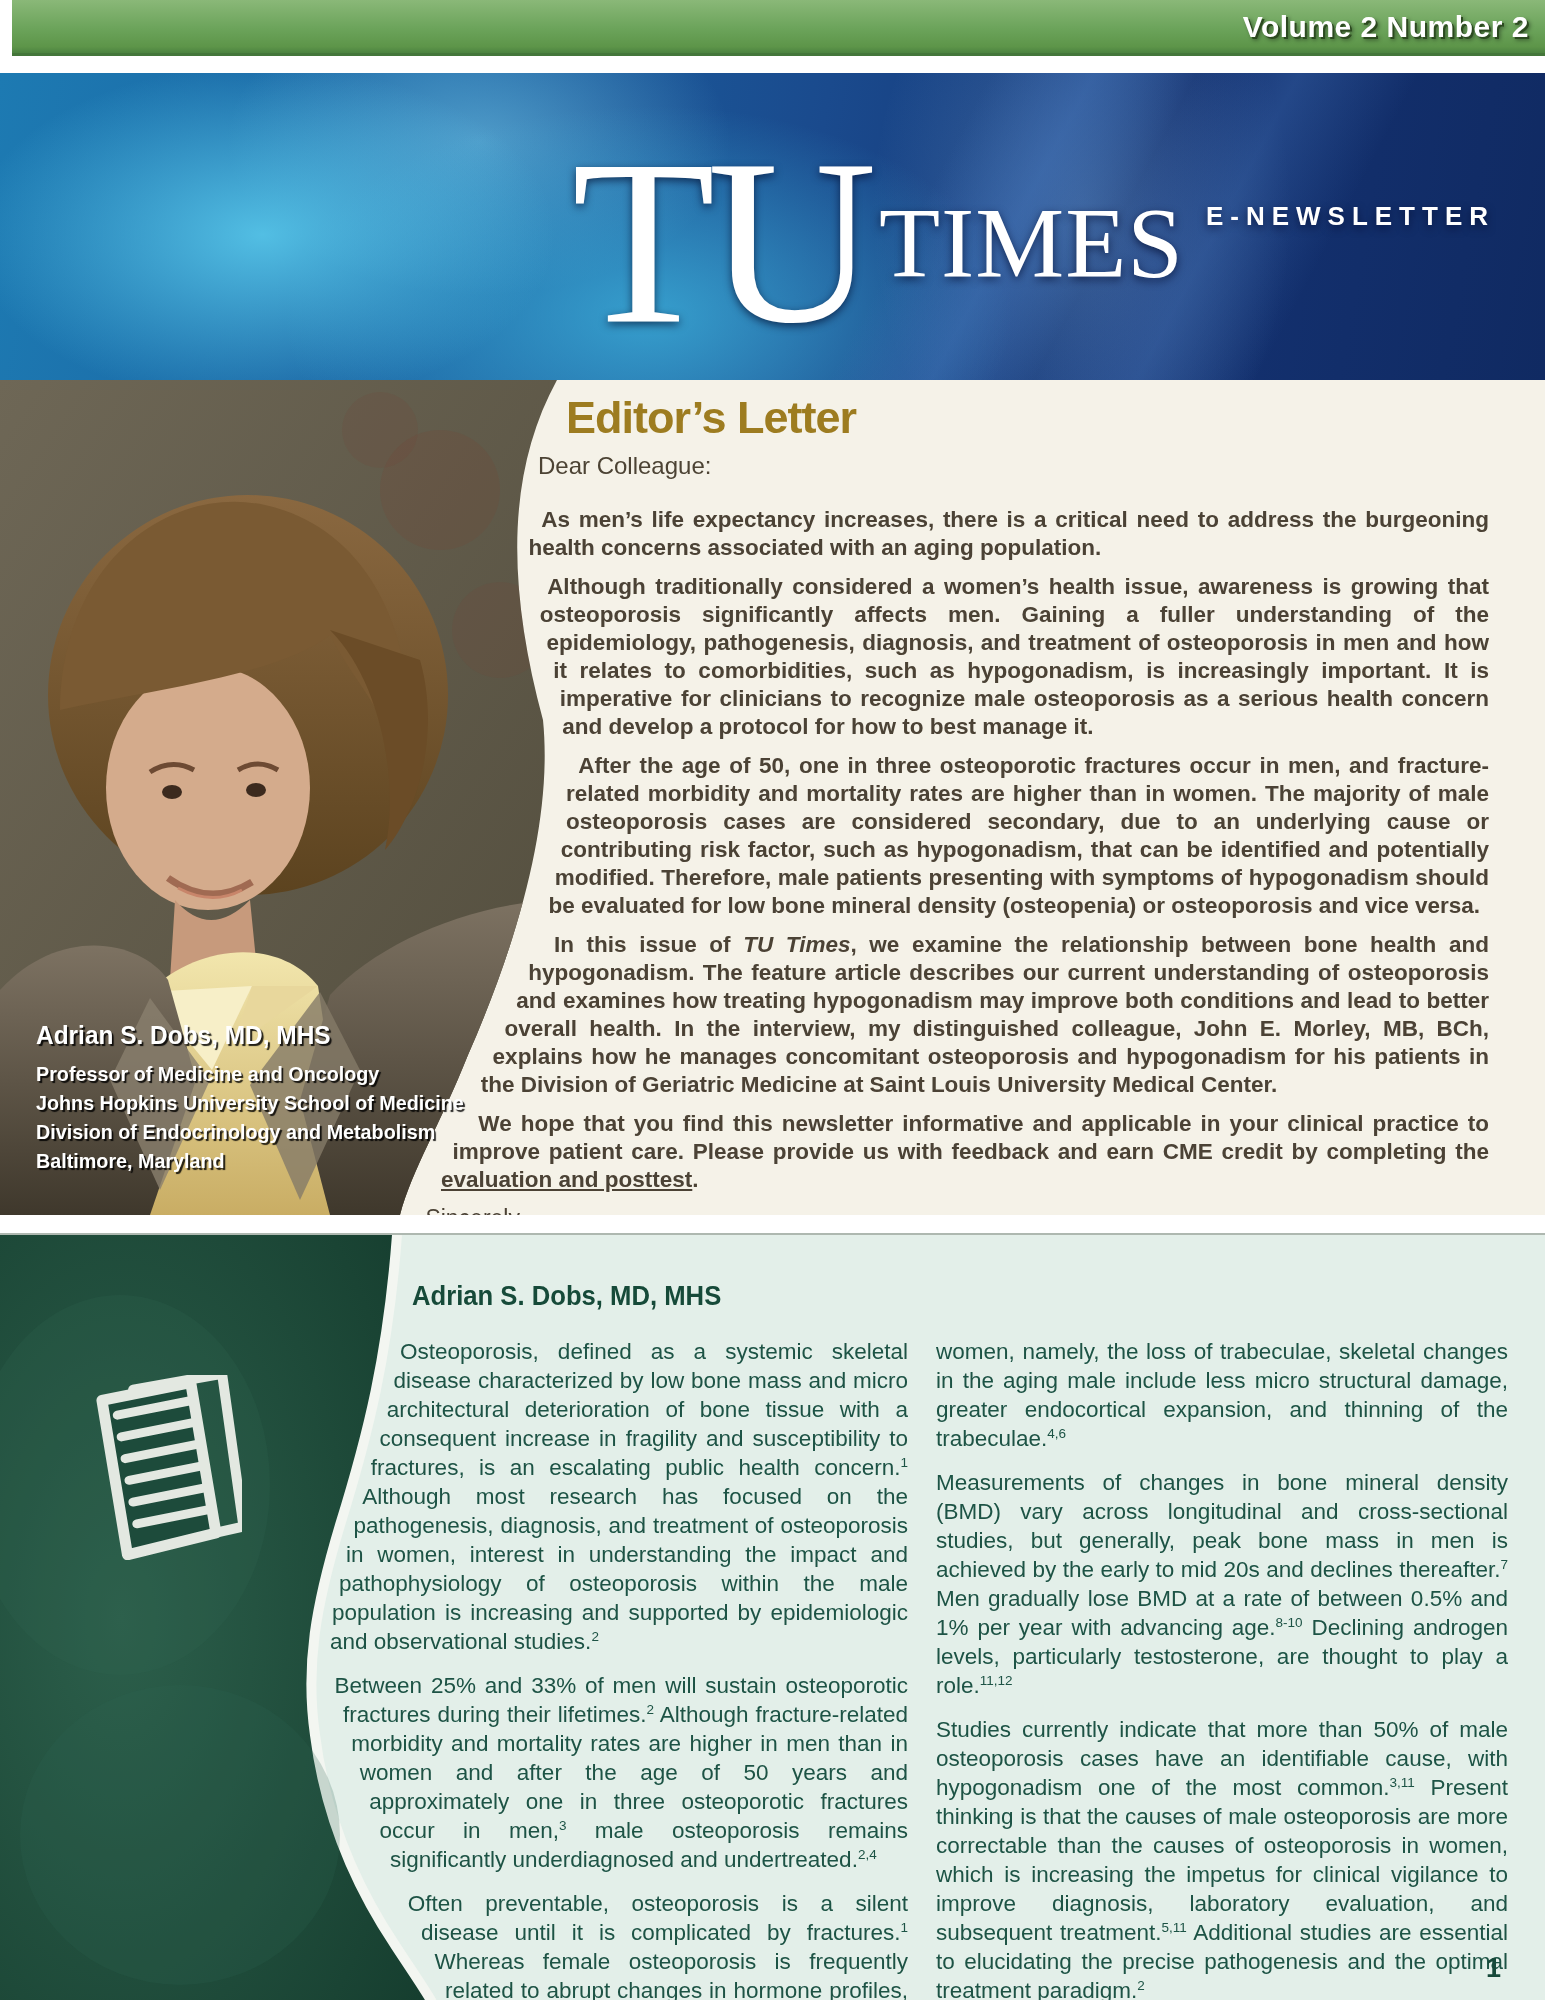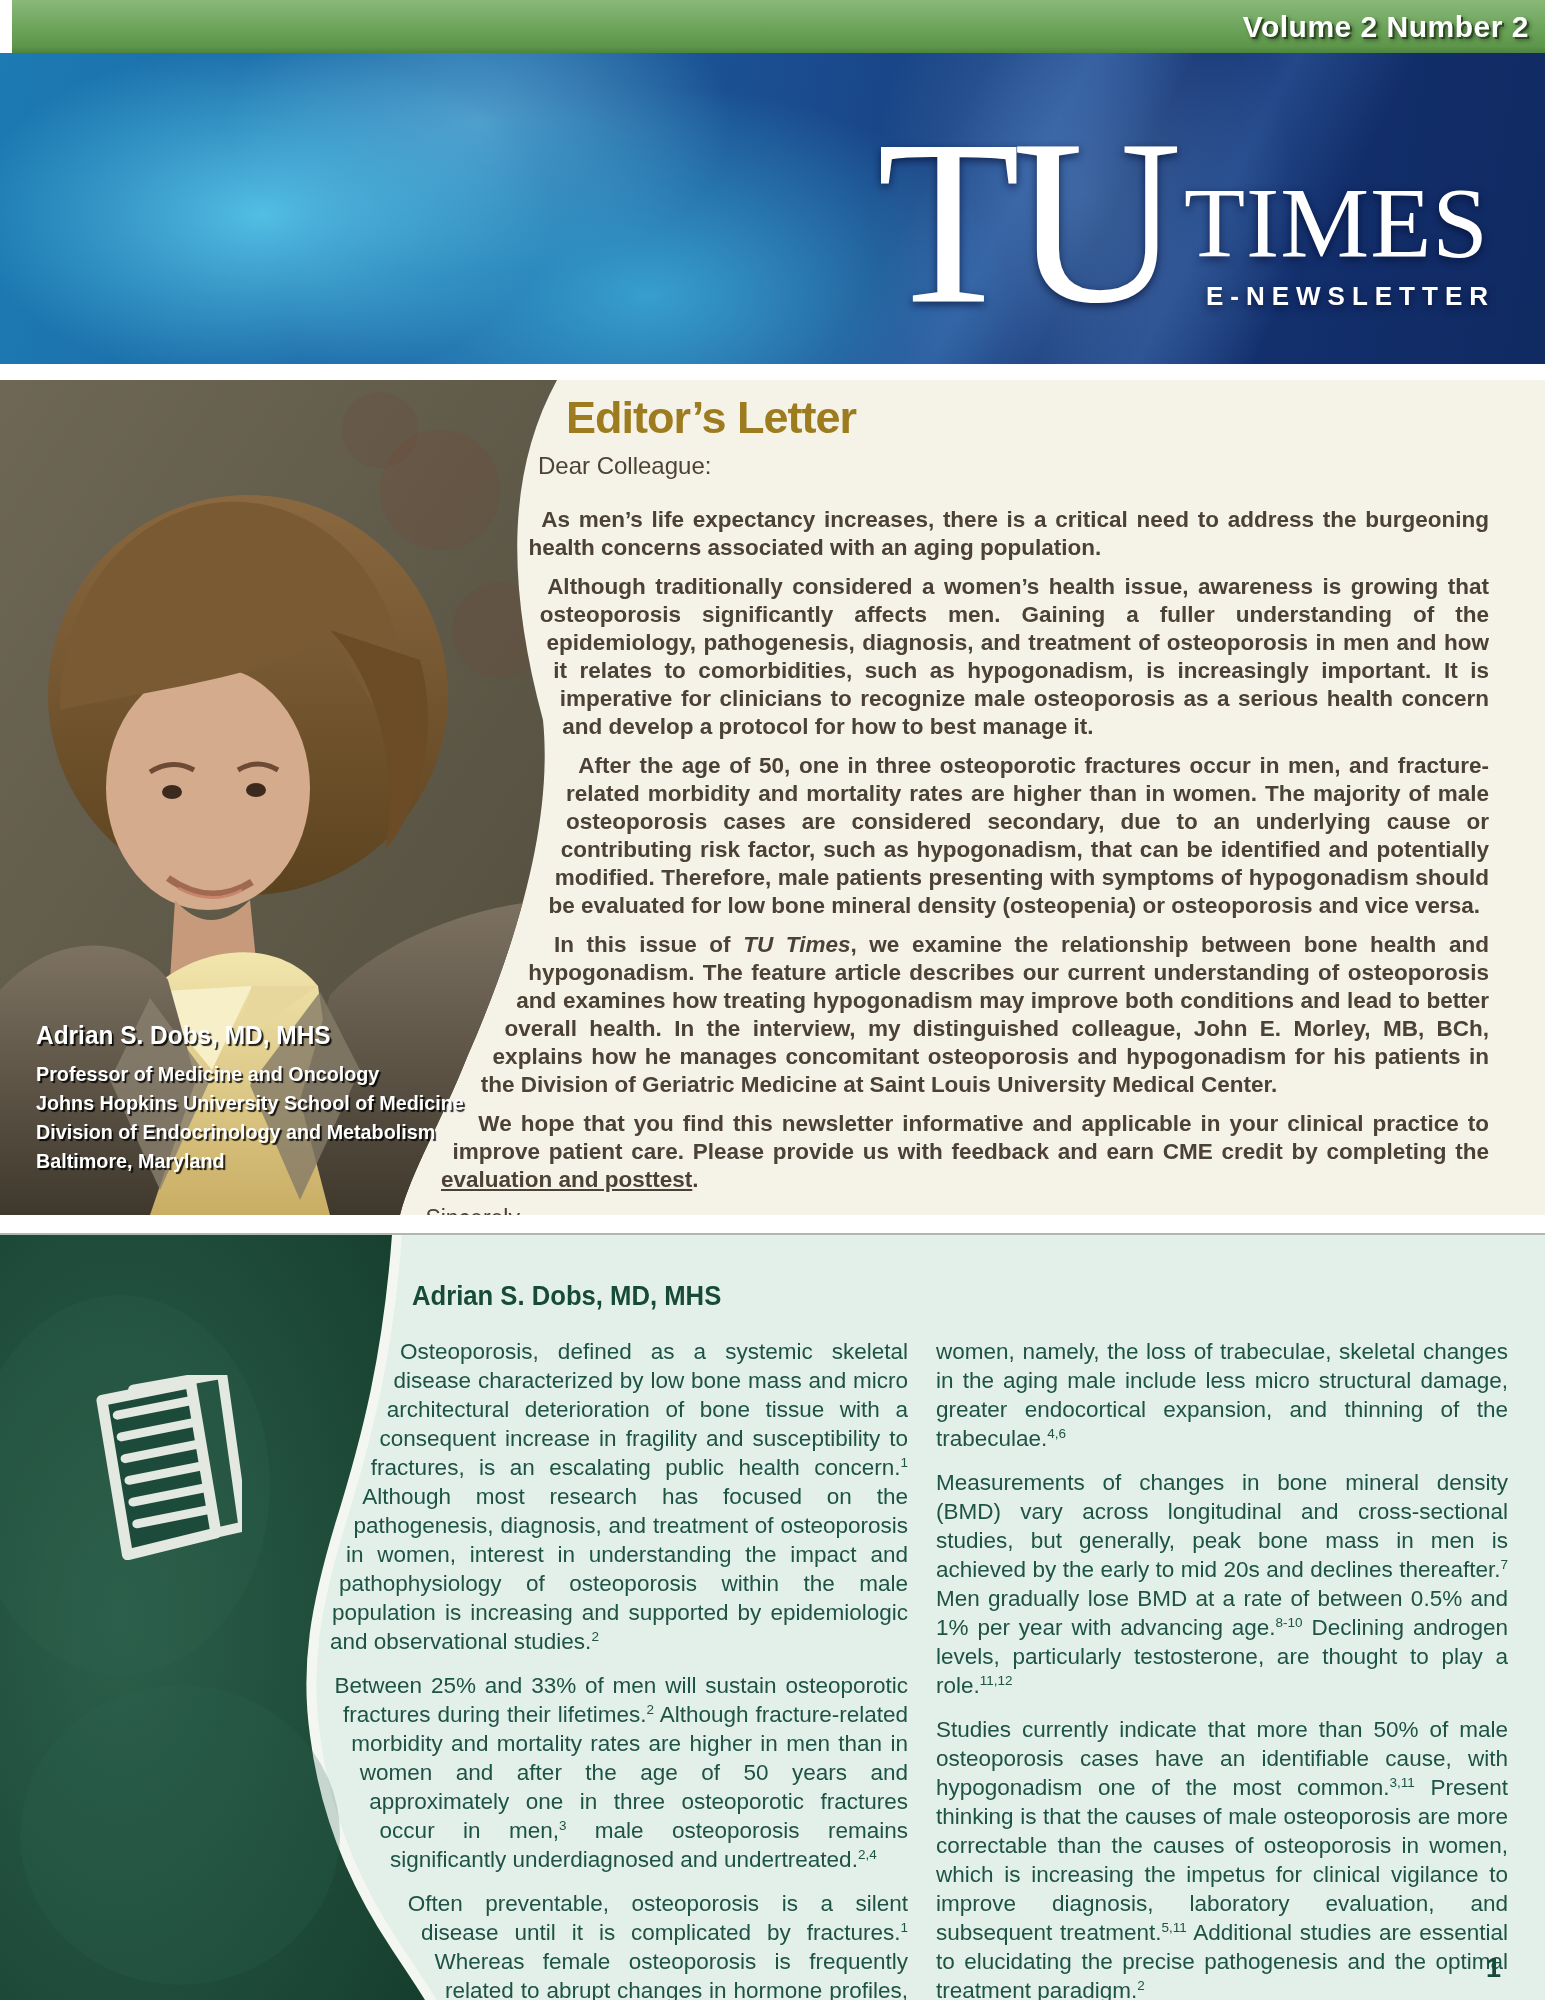--- a/index.html
+++ b/index.html
@@ -8,34 +8,34 @@
 
   
   .topbar{position:absolute;left:12px;top:0;width:1545px;height:56px;box-sizing:border-box;
           background:linear-gradient(#8ab878 0%,#6ba35a 55%,#5d9549 88%,#4c8340 100%);
           border-bottom:3px solid #44763a;
           display:flex;align-items:center;justify-content:flex-end;padding-right:28px;}
   .issue{font-size:30px;font-weight:bold;color:#ffffff;letter-spacing:.5px;
          text-shadow:2px 2px 0 #2c4a20,3px 3px 4px rgba(0,0,0,.45);}
 
   
-  .banner{position:absolute;left:0;top:53px;width:1545px;height:311px;overflow:hidden;
+  .banner{position:absolute;left:0;top:73px;width:1545px;height:311px;overflow:hidden;
     background:
       radial-gradient(430px 250px at 17% 52%, rgba(92,205,238,.85), rgba(92,205,238,0) 68%),
       radial-gradient(520px 300px at 42% 78%, rgba(64,184,224,.75), rgba(64,184,224,0) 70%),
       radial-gradient(360px 220px at 31% 22%, rgba(130,214,242,.5), rgba(130,214,242,0) 70%),
       radial-gradient(300px 430px at 70% 45%, rgba(150,200,238,.30), rgba(150,200,238,0) 70%),
       linear-gradient(100deg,#1d7ab2 0%,#1b63a2 28%,#1a4a8d 52%,#143272 74%,#102a62 100%);}
   .banner::before{content:"";position:absolute;inset:0;
     background:linear-gradient(118deg, transparent 58%, rgba(70,120,190,.45) 64%, transparent 70%,
                rgba(70,120,190,.33) 76%, transparent 83%);}
   .logo{position:absolute;top:68px;right:50px;display:flex;color:#ffffff;
         text-shadow:0 3px 8px rgba(0,8,40,.65);}
   .logo-tu{font-family:"Liberation Serif",serif;font-size:235px;line-height:.86;letter-spacing:-8px;}
-  .logo-right{display:flex;flex-direction:column;margin-left:10px;margin-top:52px;}
+  .logo-right{display:flex;flex-direction:row;margin-left:10px;margin-top:52px;}
   .logo-times{font-family:"Liberation Serif",serif;font-size:100px;line-height:1;letter-spacing:1px;}
   .logo-sub{font-size:26px;font-weight:bold;letter-spacing:7px;margin-top:8px;margin-left:22px;}
 
   
   .editor{position:absolute;left:0;top:380px;width:1545px;height:835px;background:#f5f2e8;overflow:hidden;}
   .photo-wrap{float:left;width:566px;height:835px;
       shape-outside:polygon(0 0,558px 0,506px 92px,512px 210px,543px 340px,548px 430px,
                     523px 545px,468px 675px,428px 770px,402px 835px,0 835px);
       shape-margin:18px;}
   .photo-wrap svg{display:block;}

